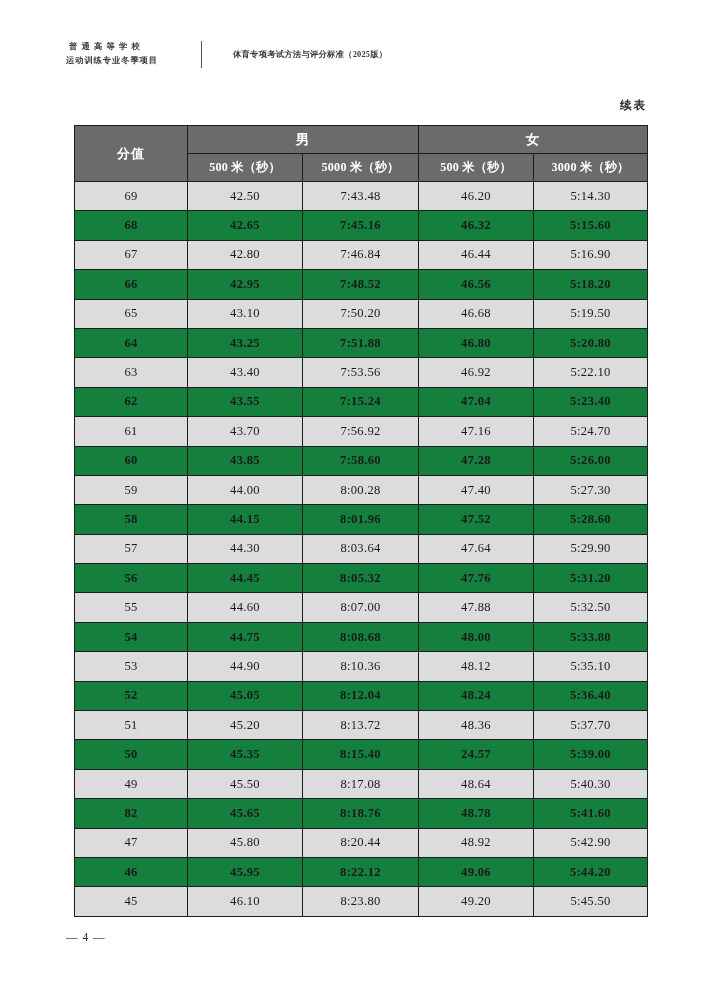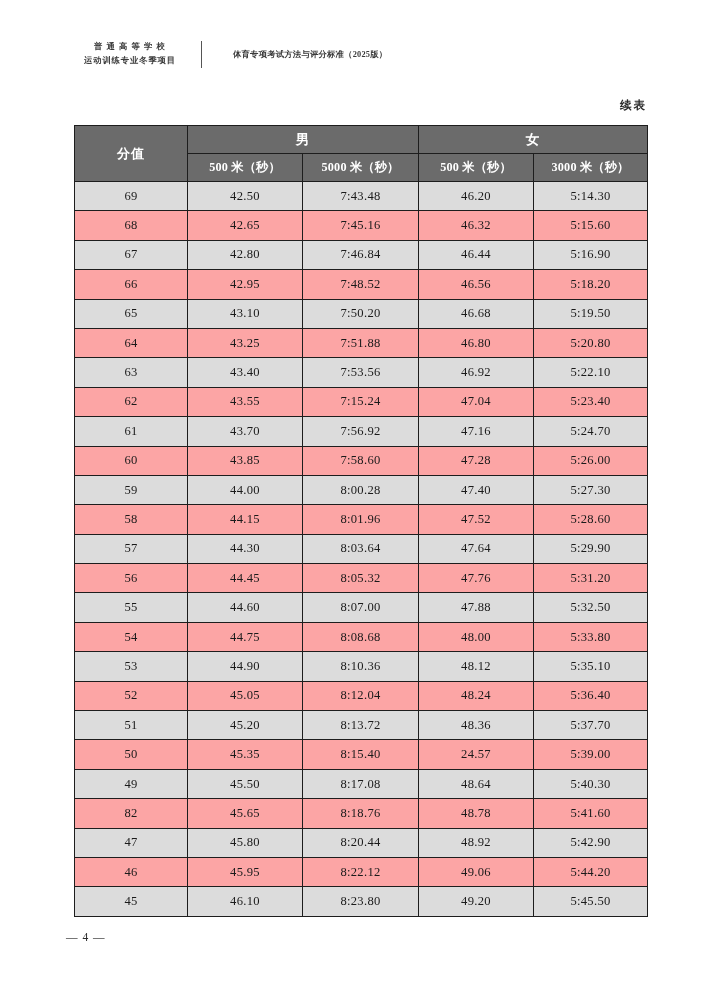--- a/index.html
+++ b/index.html
@@ -22,21 +22,21 @@
     left: 0;
     top: 32px;
     width: 721px;
     height: 44px;
     display: flex;
     align-items: center;
   }
   .hdr-left {
     width: 128px;
     margin-left: 66px;
-    text-align: center;
+    text-align: left;
     font-size: 8.3px;
     line-height: 1.65;
     font-weight: bold;
     color: #3a3a3a;
     letter-spacing: 0.2px;
   }
   .hdr-left-line1 {
     display: block;
     letter-spacing: 4.2px;
     padding-left: 3px;
@@ -111,21 +111,22 @@
     white-space: nowrap;
   }
   .score-table tbody td {
     height: 28.4px;
     font-size: 12.6px;
     color: #1a1a1a;
     background: #dcdcdc;
     letter-spacing: 0.3px;
   }
   .score-table tbody tr.alt td {
-    background: #fca5a5;
+    background: #15803d;
+    font-weight: bold;
   }
 
   
   .w-score  { width: 113px; }
   .w-m500   { width: 115px; }
   .w-m5000  { width: 116px; }
   .w-f500   { width: 115px; }
   .w-f3000  { width: 114px; }
 
   

